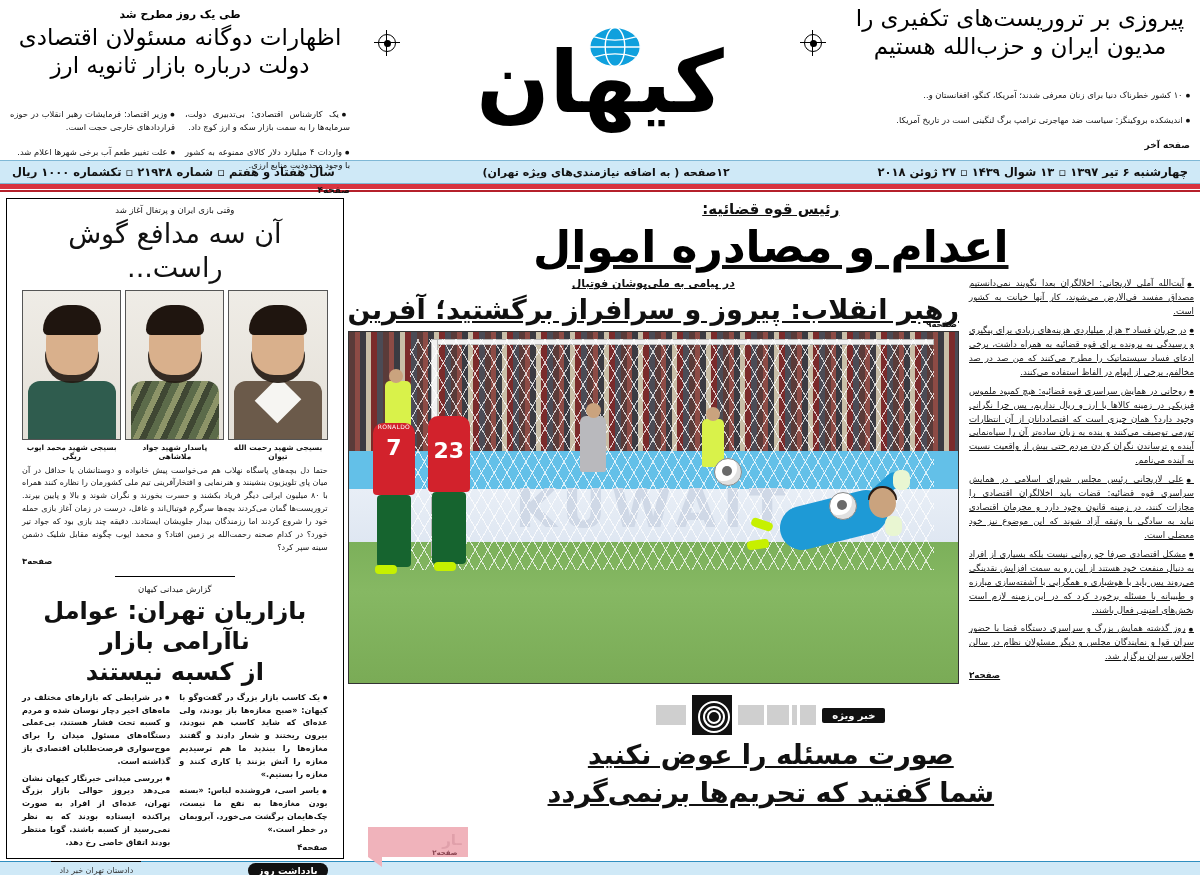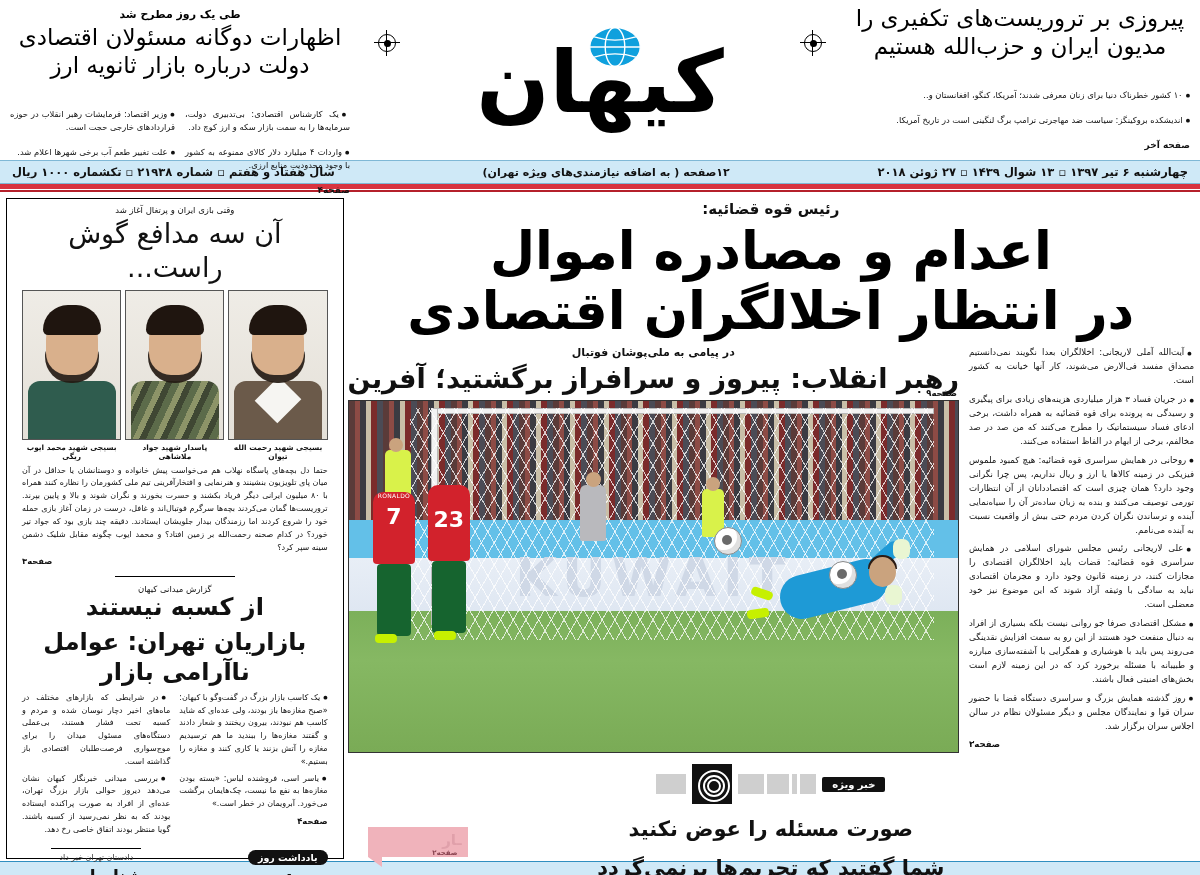--- a/index.html
+++ b/index.html
@@ -55,27 +55,27 @@
     background:#cfe9f7;border-top:1px solid #7fb8d6;border-bottom:1px solid #7fb8d6;
     height:24px;display:flex;align-items:center;justify-content:space-between;
     padding:0 12px;font-size:11.5px;font-weight:bold;box-sizing:border-box;
   }
   .datebar .mid{font-size:11px;}
   .redrule{height:5px;background:#d8333f;border-bottom:1px solid #fff;}
   .redrule2{height:2px;background:#b5202b;}
 
   
   .content{display:flex;height:667px;box-sizing:border-box;padding:6px 6px 0 6px;}
-  .col-left{flex:0 0 845px;position:relative;box-sizing:border-box;padding-left:4px;}
+  .col-left{flex:0 0 845px;position:relative;box-sizing:border-box;padding-left:4px;text-decoration:underline;}
   .col-right{flex:1 1 auto;border:1.2px solid #000;box-sizing:border-box;padding:5px 15px;position:relative;}
 
   
   .lead-kicker{text-align:center;font-size:15px;font-weight:bold;margin:2px 0 4px 0;}
   .lead-head{
-    text-align:center;font-weight:bold;font-size:52px;line-height:1.12;
+    text-align:center;font-weight:bold;font-size:44px;line-height:1.12;
     letter-spacing:-1px;margin:0 0 2px 0;color:#000;
   }
   .lead-row{display:flex;gap:10px;margin-top:6px;}
   .lead-text{flex:0 0 225px;font-size:8.6px;line-height:1.62;text-align:justify;}
   .lead-text p{margin:0 0 5px 0;}
   .lead-left{flex:1 1 auto;}
 
   .sport-kicker{font-size:11px;text-align:center;margin:0 0 2px 0;font-weight:600;}
   .sport-head{
     font-size:27px;font-weight:bold;text-align:center;line-height:1.2;margin:4px 0 4px 0;
@@ -130,21 +130,21 @@
   .special{margin-top:7px;display:flex;flex-direction:column;align-items:center;}
   .special-top{display:flex;align-items:center;gap:6px;justify-content:center;}
   .spiral{width:40px;height:40px;background:#111;border:3px solid #111;position:relative;box-sizing:border-box;}
   .spiral .s{position:absolute;border:2px solid #fff;border-radius:50%;}
   .greybars{display:flex;align-items:center;gap:3px;}
   .greybars i{display:block;background:#cfcfcf;height:20px;}
   .badge-special{
     background:#111;color:#fff;font-size:10px;font-weight:bold;
     padding:2px 10px;border-radius:2px;
   }
-  .special-head{font-size:21px;font-weight:bold;text-align:center;line-height:1.28;margin-top:12px;}
+  .special-head{font-size:27px;font-weight:bold;text-align:center;line-height:1.28;margin-top:3px;}
   .ribbon{
     position:absolute;left:24px;bottom:2px;width:100px;height:30px;background:#f0b3bb;
   }
   .ribbon .tri{position:absolute;left:0;bottom:-10px;width:0;height:0;border-left:14px solid transparent;border-right:0 solid transparent;border-top:10px solid #f0b3bb;}
   .ribbon .txt{position:absolute;right:6px;top:4px;font-size:15px;font-weight:bold;color:#e0a0aa;}
   .ribbon .pg{position:absolute;right:10px;bottom:0px;font-size:7px;font-weight:bold;color:#8a4450;}
 
   
   .r-kicker{font-size:8.5px;text-align:center;margin:1px 0 2px 0;}
   .r-head-script{
@@ -165,21 +165,21 @@
   .pf.c .torso{background:#2f5c4e;}
   .caps{display:flex;gap:4px;margin-top:3px;}
   .caps div{flex:1;text-align:center;font-size:7.4px;font-weight:bold;}
   .r-body{font-size:8px;line-height:1.62;text-align:justify;margin-top:4px;}
   .r-body p{margin:0;}
   .r-pageref{font-weight:bold;font-size:8.4px;}
   .hr-short{width:120px;height:1px;background:#000;margin:7px auto;}
   .r-head-bold{font-size:24px;font-weight:bold;text-align:center;line-height:1.25;margin:2px 0 5px 0;}
   .r-two{display:flex;gap:9px;font-size:8px;line-height:1.6;text-align:justify;}
   .r-two .c{flex:1;}
-  .r-two p{margin:0 0 4px 0;}
+  .r-two p{margin:0 0 4px 0;font-weight:bold;}
 
   .bottom-split{display:flex;gap:8px;margin-top:5px;}
   .bs-col{flex:1;}
   .badge-note{background:#111;color:#fff;font-size:9.5px;font-weight:bold;padding:2px 10px;border-radius:11px;display:inline-block;}
   .note-head{font-size:19px;font-weight:bold;text-align:right;line-height:1.3;margin-top:4px;}
   .news-head{font-size:17px;font-weight:bold;text-align:center;line-height:1.32;margin-top:3px;}
   .tiny-kicker{font-size:8px;text-align:center;color:#333;}
   .mini-pg{font-size:8px;font-weight:bold;margin-top:3px;}
 
   .footer{height:14px;background:#cfe9f7;border-top:1.5px solid #2f8fc0;margin-top:2px;}
@@ -249,21 +249,20 @@
   </div>
   <div class="redrule"></div>
   <div class="redrule2"></div>
 
   <div class="content">
 
     <div class="col-left">
 
       <div class="lead-kicker">رئیس قوه قضائیه:</div>
       <div class="lead-head">اعدام و مصادره اموال</div>
-      <div class="lead-head">در انتظار اخلالگران اقتصادی</div>
 
       <div class="lead-row">
 
         <div class="lead-text">
           <p class="bdot">آیت‌الله آملی لاریجانی: اخلالگران بعدا نگویند نمی‌دانستیم مصداق مفسد فی‌الارض می‌شوند، کار آنها خیانت به کشور است.</p>
           <p class="bdot">در جریان فساد ۳ هزار میلیاردی هزینه‌های زیادی برای پیگیری و رسیدگی به پرونده برای قوه قضائیه به همراه داشت، برخی ادعای فساد سیستماتیک را مطرح می‌کنند که من صد در صد مخالفم، برخی از ابهام در الفاظ استفاده می‌کنند.</p>
           <p class="bdot">روحانی در همایش سراسری قوه قضائیه: هیچ کمبود ملموس فیزیکی در زمینه کالاها یا ارز و ریال نداریم، پس چرا نگرانی وجود دارد؟ همان چیزی است که اقتصاددانان از آن انتظارات تورمی توصیف می‌کنند و بنده به زبان ساده‌تر آن را سیاه‌نمایی آینده و ترساندن نگران کردن مردم حتی بیش از واقعیت نسبت به آینده می‌نامم.</p>
           <p class="bdot">علی لاریجانی رئیس مجلس شورای اسلامی در همایش سراسری قوه قضائیه: قضات باید اخلالگران اقتصادی را مجازات کنند، در زمینه قانون وجود دارد و مجرمان اقتصادی نباید به سادگی با وثیقه آزاد شوند که این موضوع نیز خود معضلی است.</p>
           <p class="bdot">مشکل اقتصادی صرفا جو روانی نیست بلکه بسیاری از افراد به دنبال منفعت خود هستند از این رو به سمت افزایش نقدینگی می‌روند پس باید با هوشیاری و همگرایی با آشفته‌سازی مبارزه و طبیبانه با مسئله برخورد کرد که در این زمینه لازم است بخش‌های امنیتی فعال باشند.</p>
           <p class="bdot">روز گذشته همایش بزرگ و سراسری دستگاه قضا با حضور سران قوا و نمایندگان مجلس و دیگر مسئولان نظام در سالن اجلاس سران برگزار شد.</p>
@@ -398,22 +397,22 @@
         <div class="r-body">
           <p>حتما دل بچه‌های پاسگاه نهلاب هم می‌خواست پیش خانواده و دوستانشان یا حداقل در آن میان پای تلویزیون بنشینند و هنرنمایی و افتخارآفرینی تیم ملی کشورمان را نظاره کنند همراه با ۸۰ میلیون ایرانی دیگر فریاد بکشند و حسرت بخورند و نگران شوند و بالا و پایین بپرند. تروریست‌ها گمان می‌کردند بچه‌ها سرگرم فوتبال‌اند و غافل، درست در زمان آغاز بازی حمله خود را شروع کردند اما رزمندگان بیدار جلویشان ایستادند. دقیقه چند بازی بود که جواد تیر خورد؟ در کدام صحنه رحمت‌الله بر زمین افتاد؟ و محمد ایوب چگونه مقابل شلیک دشمن سینه سپر کرد؟</p>
           <div style="text-align:left;" class="r-pageref">صفحه۳</div>
         </div>
       </div>
 
       <div class="hr-short"></div>
 
       <div>
         <div class="r-kicker">گزارش میدانی کیهان</div>
+        <div class="r-head-bold">بازاریان تهران: عوامل ناآرامی بازار</div>
         <div class="r-head-bold" style="margin-top:-4px;">از کسبه نیستند</div>
-        <div class="r-head-bold">بازاریان تهران: عوامل ناآرامی بازار</div>
         <div class="r-two">
           <div class="c">
             <p class="bdot">یک کاسب بازار بزرگ در گفت‌وگو با کیهان: «صبح مغازه‌ها باز بودند، ولی عده‌ای که شاید کاسب هم نبودند، بیرون ریختند و شعار دادند و گفتند مغازه‌ها را ببندید ما هم ترسیدیم مغازه را آتش بزنند یا کاری کنند و مغازه را بستیم.»</p>
             <p class="bdot">یاسر اسی، فروشنده لباس: «بسته بودن مغازه‌ها به نفع ما نیست، چک‌هایمان برگشت می‌خورد. آبرویمان در خطر است.»</p>
             <div class="r-pageref">صفحه۴</div>
           </div>
           <div class="c">
             <p class="bdot">در شرایطی که بازارهای مختلف در ماه‌های اخیر دچار نوسان شده و مردم و کسبه تحت فشار هستند، بی‌عملی دستگاه‌های مسئول میدان را برای موج‌سواری فرصت‌طلبان اقتصادی باز گذاشته است.</p>
             <p class="bdot">بررسی میدانی خبرنگار کیهان نشان می‌دهد دیروز حوالی بازار بزرگ تهران، عده‌ای از افراد به صورت پراکنده ایستاده بودند که به نظر نمی‌رسید از کسبه باشند. گویا منتظر بودند اتفاق خاصی رخ دهد.</p>
           </div>

